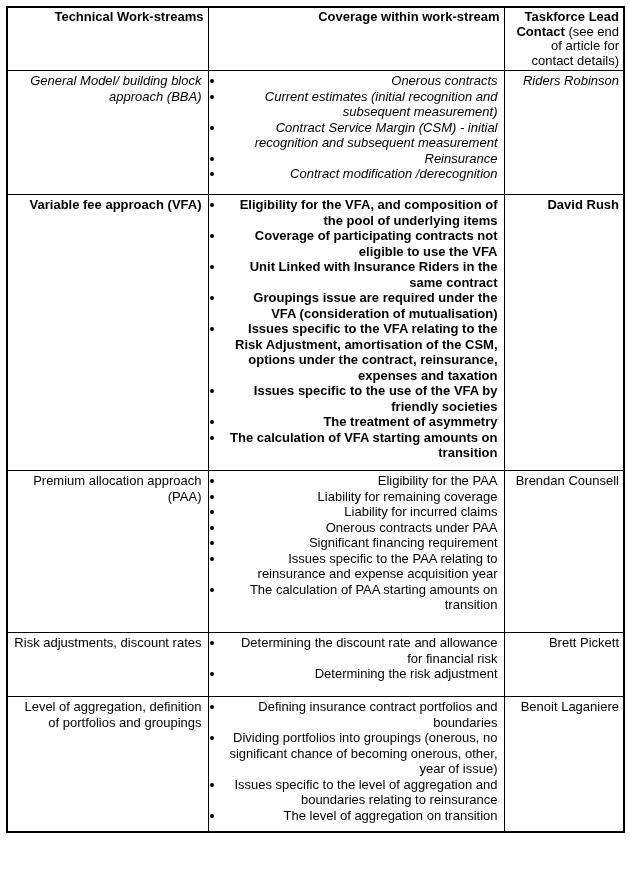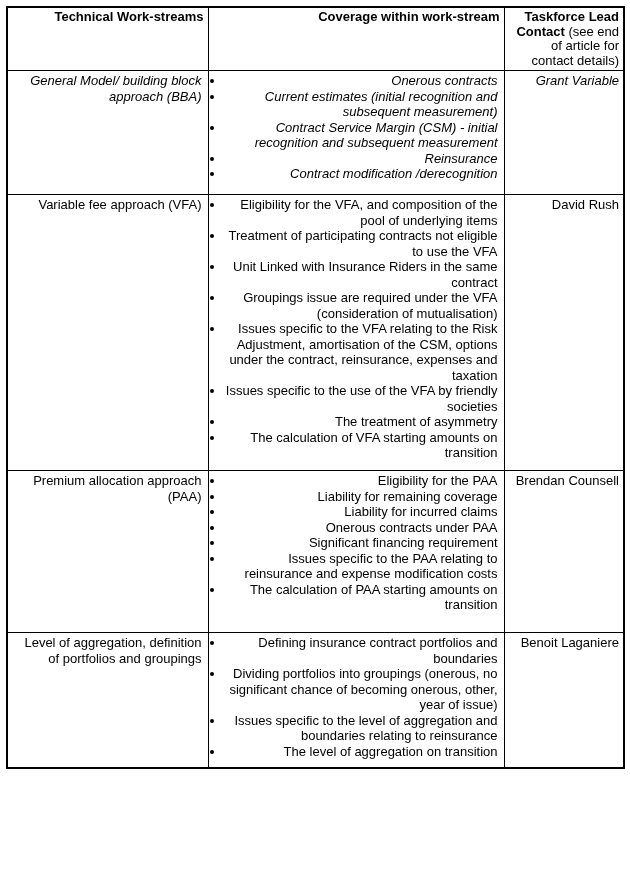--- a/index.html
+++ b/index.html
@@ -45,21 +45,21 @@
   td.cov  { padding: 2px 6px 2px 0; }
   td.lead { padding: 2px 4px 2px 5px; }
   td.cov ul {
     margin: 0;
     padding: 0 0 0 16px;
     list-style: disc outside;
   }
   td.cov li { margin: 0; padding: 0; }
   tr.hrow { height: 51px; }
   tr.r0 { height: 124px; font-style: italic; }
-  tr.r1 { height: 276px; }
+  tr.r1 { height: 276px; font-weight: bold; }
   tr.r2 { height: 162px; margin-left: 12px; }
   tr.r3 { height: 64px; }
   tr.r4 { height: 135px; }
   tr.r5 { height: 66px; }
 </style>
 </head>
 <body>
 
 <table class="doc-table">
   <colgroup>
@@ -89,31 +89,31 @@
       <td class="cov">
         <ul>
           <li>Onerous contracts</li>
           <li>Current estimates (initial recognition and subsequent measurement)</li>
           <li>Contract Service Margin (CSM) - initial recognition and subsequent measurement</li>
           <li>Reinsurance</li>
           <li>Contract modification /derecognition</li>
         </ul>
       </td>
       <td class="lead">
-        <span>Grant Variable</span>
+        <span>Riders Robinson</span>
       </td>
     </tr>
     <tr class="r1">
       <td class="ws">
         <span>Variable fee approach (VFA)</span>
       </td>
       <td class="cov">
         <ul>
           <li>Eligibility for the VFA, and composition of the pool of underlying items</li>
-          <li>Treatment of participating contracts not eligible to use the VFA</li>
+          <li>Coverage of participating contracts not eligible to use the VFA</li>
           <li>Unit Linked with Insurance Riders in the same contract</li>
           <li>Groupings issue are required under the VFA (consideration of mutualisation)</li>
           <li>Issues specific to the VFA relating to the Risk Adjustment, amortisation of the CSM, options under the contract, reinsurance, expenses and taxation</li>
           <li>Issues specific to the use of the VFA by friendly societies</li>
           <li>The treatment of asymmetry</li>
           <li>The calculation of VFA starting amounts on transition</li>
         </ul>
       </td>
       <td class="lead">
         <span>David Rush</span>
@@ -123,26 +123,40 @@
       <td class="ws">
         <span>Premium allocation approach (PAA)</span>
       </td>
       <td class="cov">
         <ul>
           <li>Eligibility for the PAA</li>
           <li>Liability for remaining coverage</li>
           <li>Liability for incurred claims</li>
           <li>Onerous contracts under PAA</li>
           <li>Significant financing requirement</li>
-          <li>Issues specific to the PAA relating to reinsurance and expense modification costs</li>
+          <li>Issues specific to the PAA relating to reinsurance and expense acquisition year</li>
           <li>The calculation of PAA starting amounts on transition</li>
         </ul>
       </td>
       <td class="lead">
         <span>Brendan Counsell</span>
+      </td>
+    </tr>
+    <tr class="r3">
+      <td class="ws">
+        <span>Risk adjustments, discount rates</span>
+      </td>
+      <td class="cov">
+        <ul>
+          <li>Determining the discount rate and allowance for financial risk</li>
+          <li>Determining the risk adjustment</li>
+        </ul>
+      </td>
+      <td class="lead">
+        <span>Brett Pickett</span>
       </td>
     </tr>
     <tr class="r4">
       <td class="ws">
         <span>Level of aggregation, definition of portfolios and groupings</span>
       </td>
       <td class="cov">
         <ul>
           <li>Defining insurance contract portfolios and boundaries</li>
           <li>Dividing portfolios into groupings (onerous, no significant chance of becoming onerous, other, year of issue)</li>

